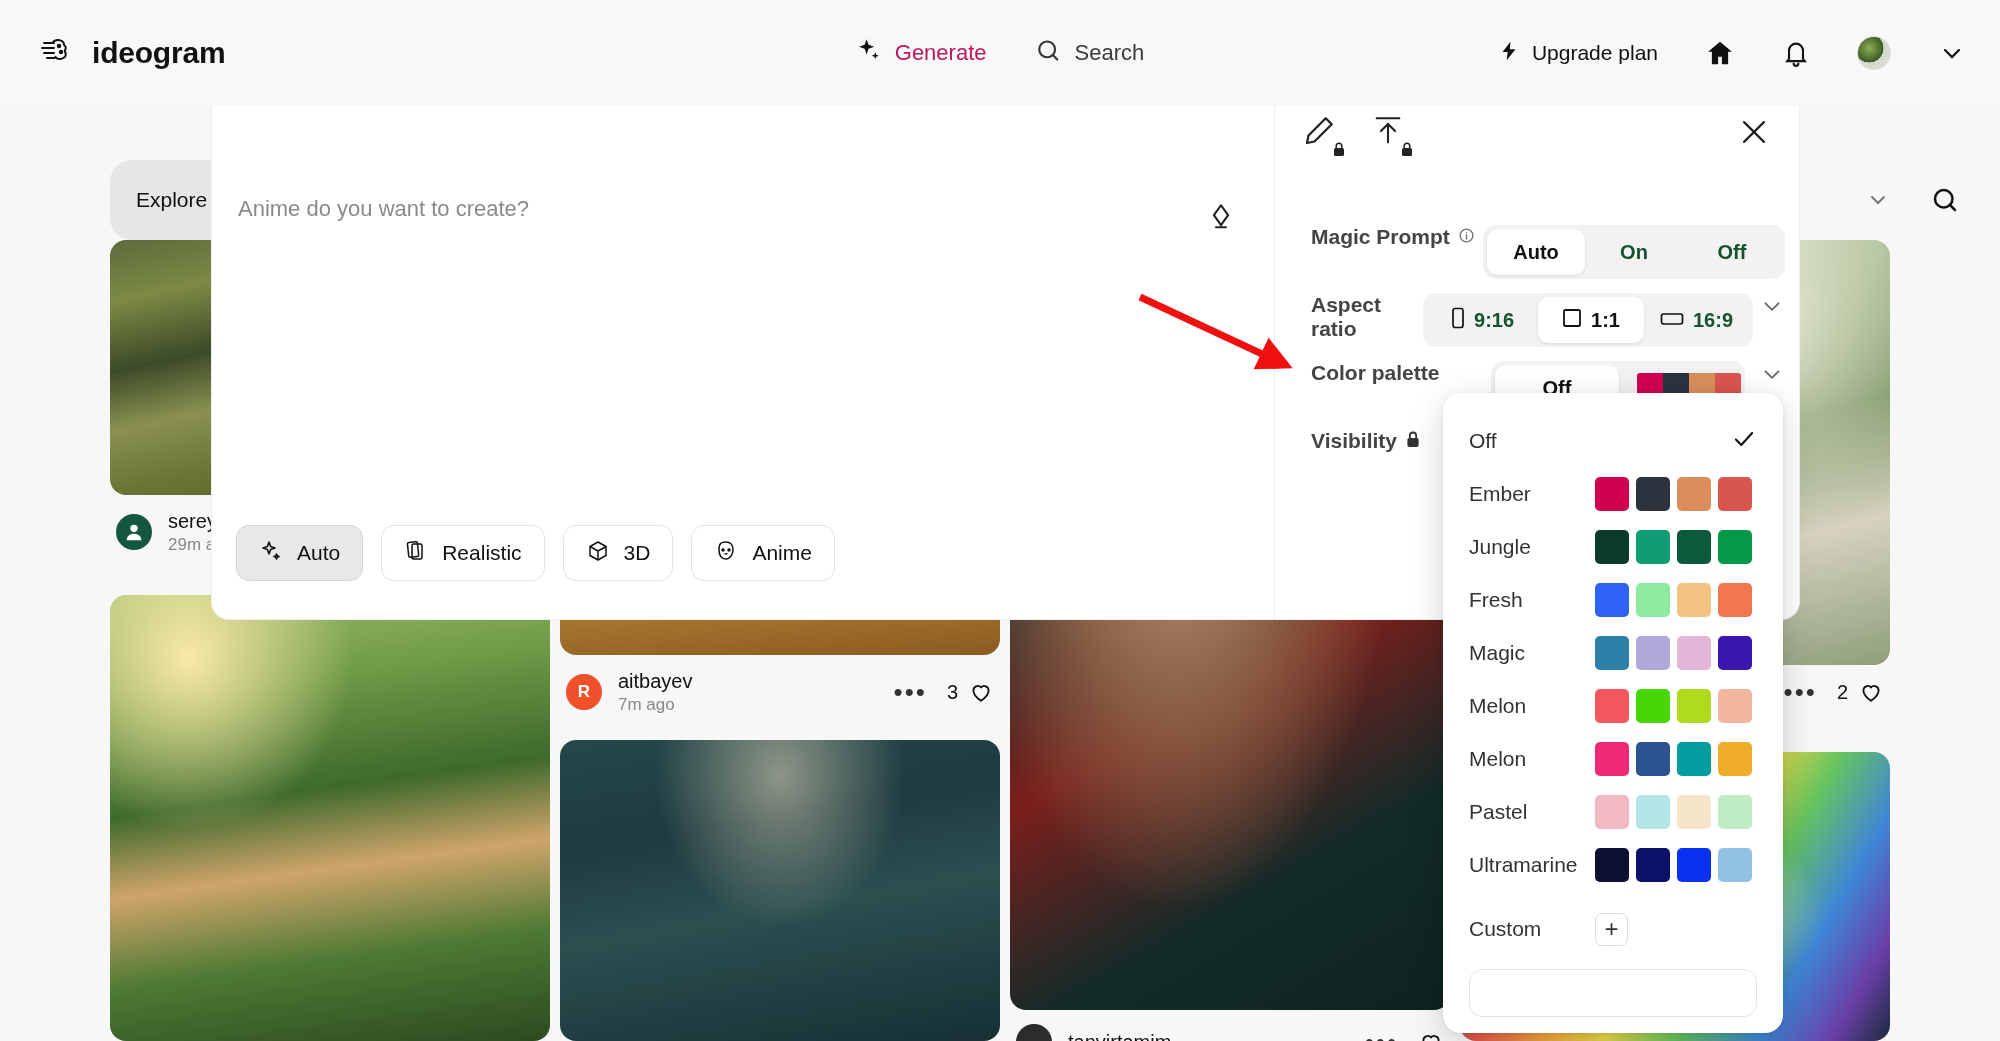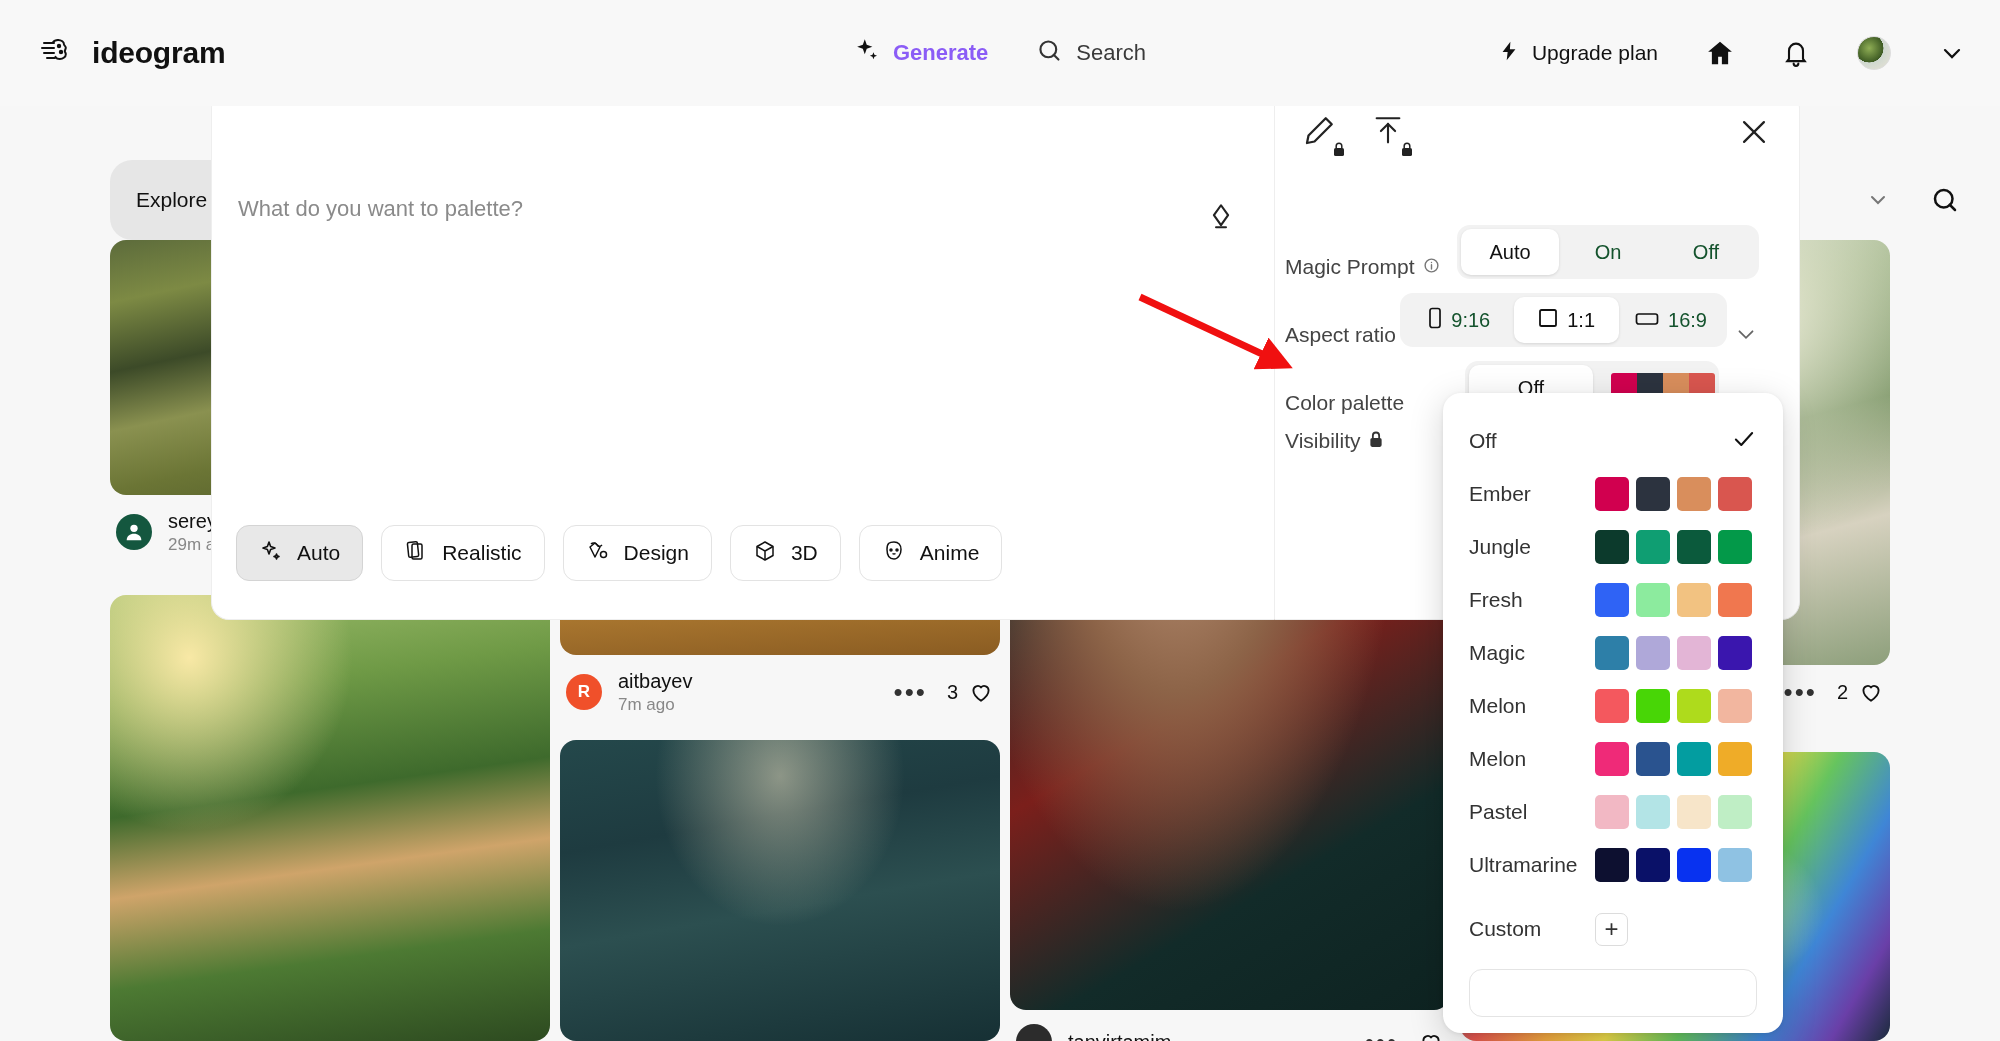--- a/index.html
+++ b/index.html
@@ -17,21 +17,21 @@
     position: absolute; top: 0; left: 0; width: 2000px; height: 106px;
     display: flex; align-items: center; background: #f8f8f8; z-index: 40;
   }
   .brand { display: flex; align-items: center; gap: 14px; margin-left: 38px; text-align: center; }
   .brand-name { font-size: 30px; font-weight: 600; letter-spacing: -0.2px; color: #111; }
   .header-center {
     position: absolute; left: 50%; transform: translateX(-50%);
     display: flex; align-items: center; gap: 48px;
   }
   .hc-item { display: flex; align-items: center; gap: 13px; font-size: 22px; cursor: pointer; }
-  .hc-item.generate { font-weight: 700; color: #8b5cf6; }
+  .hc-item.generate { font-weight: 400; color: #be185d; }
   .hc-item.search { color: #3a3a3a; font-weight: 400; }
   .header-right {
     position: absolute; right: 34px; display: flex; align-items: center; gap: 47px;
   }
   .upgrade { display: flex; align-items: center; gap: 12px; font-size: 21px; cursor: pointer; color:#111;}
   .avatar-img {
     width: 34px; height: 34px; border-radius: 50%;
     background: radial-gradient(circle at 35% 35%, #8fae55 0%, #3d5a23 48%, #cfd8d0 49%, #e8e3d5 100%);
     border: 1px solid #ddd;
   }
@@ -109,21 +109,21 @@
     background: #fff; border-radius: 0 18px 18px 0; border: 1px solid #eee; border-left: 1px solid #eee;
     z-index: 21;
   }
   .settings-top { position: absolute; top: 22px; left: 26px; display: flex; gap: 34px; }
   .tool-ic { position: relative; cursor: pointer; }
   .lock-badge {
     position: absolute; right: -9px; bottom: -4px; width: 14px; height: 16px;
   }
   .close-x { position: absolute; top: 24px; right: 28px; cursor: pointer; }
 
-  .row { position: absolute; left: 10px; width: 474px; display: flex; align-items: flex-end; }
+  .row { position: absolute; left: 36px; width: 474px; display: flex; align-items: flex-start; font-weight: bold; }
   .row-label { font-size: 21px; color: #444; width: 182px; display: flex; align-items: center; gap: 8px; }
   .seg {
     display: flex; background: #f2f2f2; border-radius: 13px; padding: 4px; height: 54px; align-items: center;
   }
   .seg-item {
     display: flex; align-items: center; justify-content: center; gap: 9px;
     height: 46px; padding: 0 24px; border-radius: 10px; font-size: 20px; color: #14532d; cursor: pointer;
   }
   .seg-item.on { background: #fff; box-shadow: 0 1px 3px rgba(0,0,0,.12); color: #111; }
   .chev-btn { margin-left: 6px; cursor: pointer; display: flex; align-items: center; }
@@ -318,21 +318,21 @@
       <span class="avatar-img"></span>
       <span class="icon-btn">
         <svg width="28" height="28" viewBox="0 0 24 24" fill="none" stroke="#111" stroke-width="1.9" stroke-linecap="round">
             <path d="M6 9.5l6 6 6-6"></path>
           </svg>
       </span>
     </div>
   </div>
 
   <div class="composer">
-    <div class="composer-placeholder">What do you want to palette?</div>
+    <div class="composer-placeholder">Anime do you want to create?</div>
     <span class="eraser">
       <svg width="34" height="34" viewBox="0 0 24 24" fill="none" stroke="#222" stroke-width="1.5" stroke-linecap="round" stroke-linejoin="round">
         <path d="M12 3l5 7-5 7-5-7z"></path>
           <path d="M8.5 18.5h7"></path>
       </svg>
     </span>
 
     <div class="styles">
       <div class="style-btn active">
         <span>
@@ -344,30 +344,20 @@
         <span>Auto</span>
       </div>
       <div class="style-btn">
         <span>
           <svg width="24" height="24" viewBox="0 0 24 24" fill="none" stroke="#111" stroke-width="1.5" stroke-linejoin="round">
               <rect x="4" y="3" width="10" height="15" rx="1.5" transform="rotate(-6 9 10)"></rect>
               <rect x="8" y="5" width="10" height="15" rx="1.5"></rect>
             </svg>
         </span>
         <span>Realistic</span>
-      </div>
-      <div class="style-btn">
-        <span>
-          <svg width="24" height="24" viewBox="0 0 24 24" fill="none" stroke="#111" stroke-width="1.5" stroke-linejoin="round">
-              <path d="M4 8l5-4 5 4-5 10z"></path>
-              <path d="M5 5c2-2 5-1 6 1s3 2 5 0"></path>
-              <circle cx="17.5" cy="15.5" r="3"></circle>
-            </svg>
-        </span>
-        <span>Design</span>
       </div>
       <div class="style-btn">
         <span>
           <svg width="24" height="24" viewBox="0 0 24 24" fill="none" stroke="#111" stroke-width="1.5" stroke-linejoin="round">
               <path d="M12 3l8 4.5v9L12 21l-8-4.5v-9z"></path>
               <path d="M12 12v9M12 12l8-4.5M12 12L4 7.5"></path>
             </svg>
         </span>
         <span>3D</span>
       </div>

